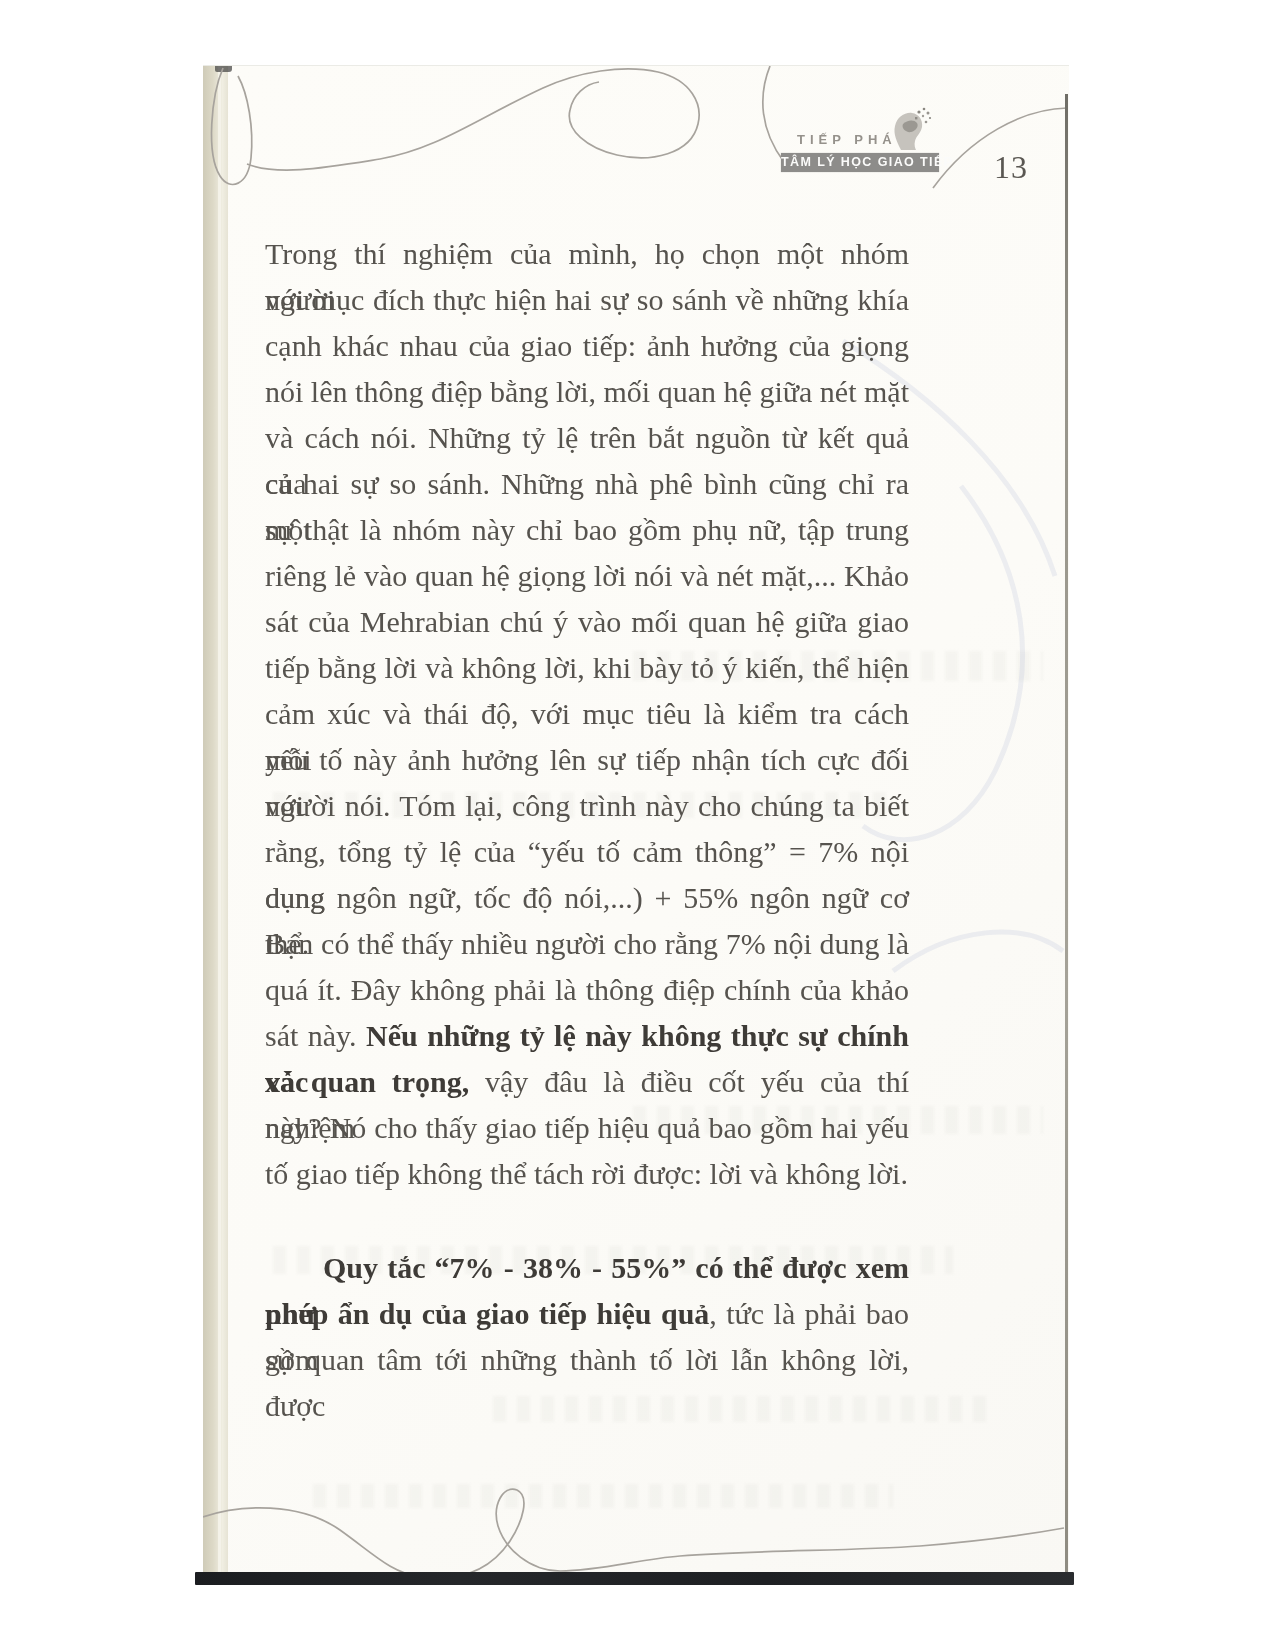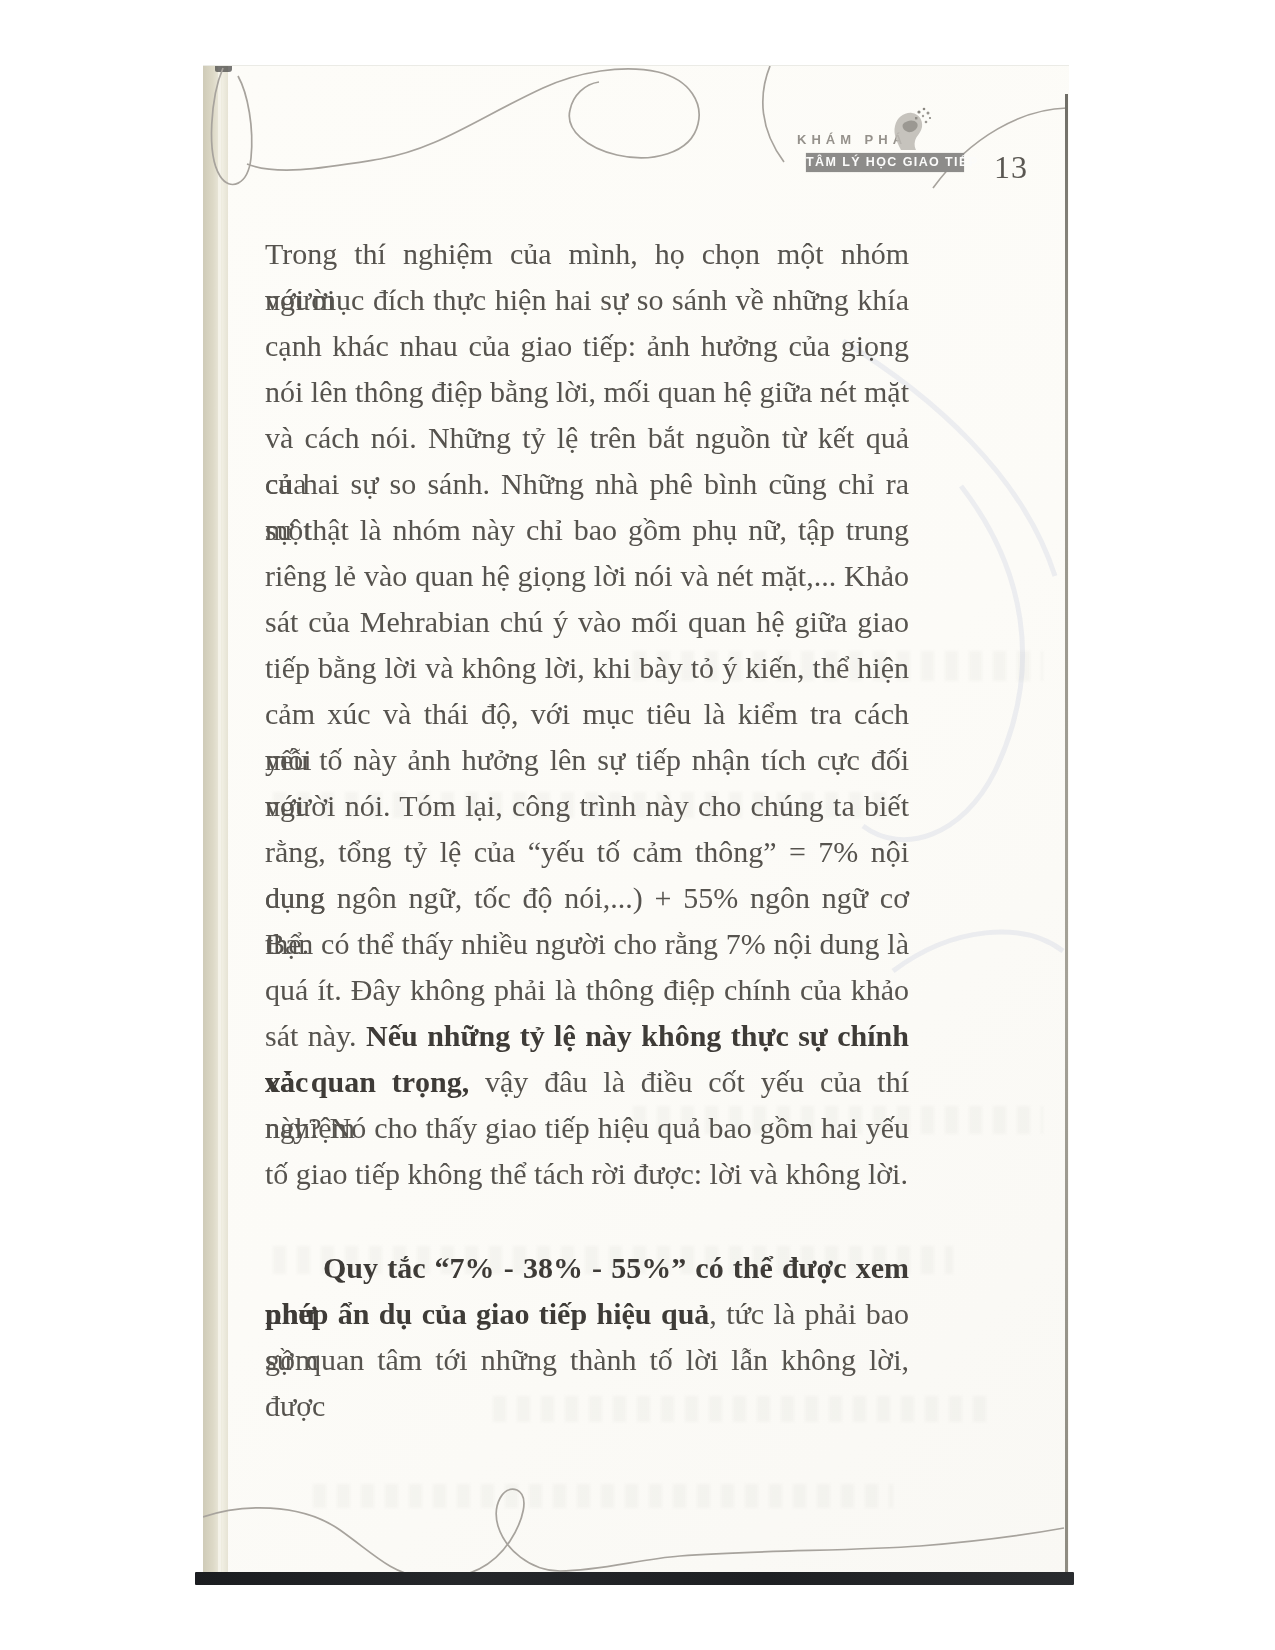--- a/index.html
+++ b/index.html
@@ -39,21 +39,20 @@
     position:absolute;left:594px;top:66px;width:170px;
     font-family:"Liberation Sans", sans-serif;font-size:13px;font-weight:bold;
     letter-spacing:5px;color:#95918b;white-space:nowrap;
   }
   .brand-badge{
     position:absolute;left:578px;top:87px;width:158px;height:19px;
     background:#8d8c8a;color:#fbfbfa;
     font-family:"Liberation Sans", sans-serif;font-size:12.5px;font-weight:bold;
     letter-spacing:1.4px;line-height:19px;white-space:nowrap;
     box-shadow:0 0 1px rgba(0,0,0,.25);
-    margin-left:25px;
   }
   .brand-mark{position:absolute;left:682px;top:38px;width:52px;height:52px;}
   .page-number{
     position:absolute;left:791px;top:83px;
     font-family:"Liberation Serif", serif;font-size:32px;color:#5a5752;letter-spacing:1px;
   }
 
   .text-block{
     position:absolute;left:62px;top:165px;width:644px;
     font-size:30px;line-height:46px;color:#56534e;
@@ -110,21 +109,21 @@
                C 320,1455 327,1430 314,1424
                C 300,1419 289,1439 295,1460
                C 302,1483 327,1505 357,1505
                C 397,1505 437,1493 477,1490
                C 557,1484 647,1485 717,1480
                C 767,1476 817,1470 861,1462"></path>
     </g>
   </svg>
 
   <div>
-    <div class="brand-top">KHÁM PHÁ</div>
+    <div class="brand-top">TIẾP PHÁ</div>
     <div class="brand-badge">TÂM LÝ HỌC GIAO TIẾP</div>
     <svg class="brand-mark" viewBox="0 0 52 52">
       <path d="M16,46 C12,38 8,30 10,22 C12,13 20,8 27,9 C34,10 38,16 37,23 C36,29 31,32 30,37 C29,41 30,44 31,46 Z" fill="#bcb9b3" opacity="0.85"></path>
       <path d="M18,20 C22,16 29,15 32,19 C34,22 31,27 26,28 C21,29 16,24 18,20 Z" fill="#96938d" opacity="0.9"></path>
       <circle cx="34" cy="8" r="1.6" fill="#8a8781"></circle>
       <circle cx="39" cy="5" r="1.3" fill="#8a8781"></circle>
       <circle cx="43" cy="9" r="1.5" fill="#97948e"></circle>
       <circle cx="38" cy="12" r="1.2" fill="#a19e98"></circle>
       <circle cx="45" cy="14" r="1.1" fill="#8a8781"></circle>
       <circle cx="41" cy="18" r="1.3" fill="#9b9892"></circle>

